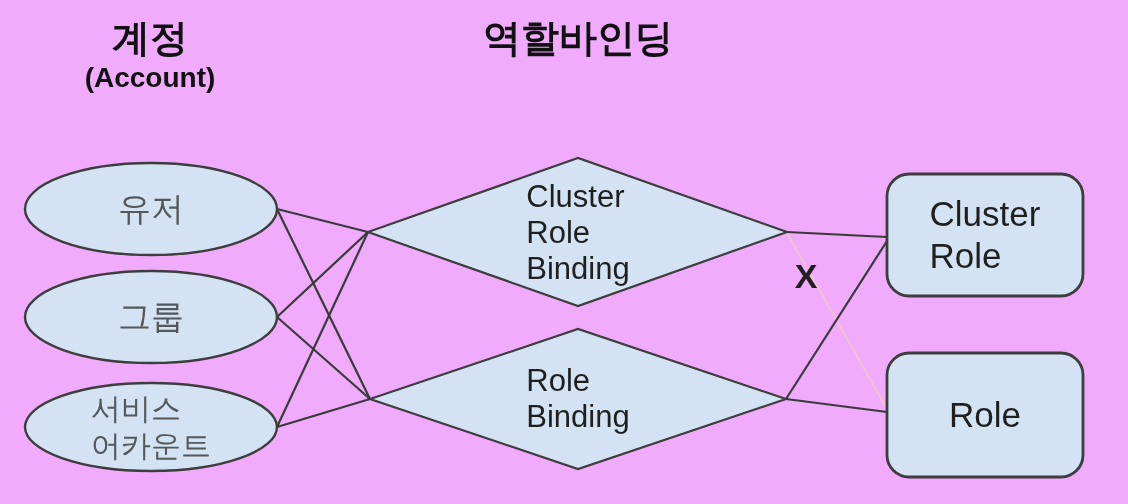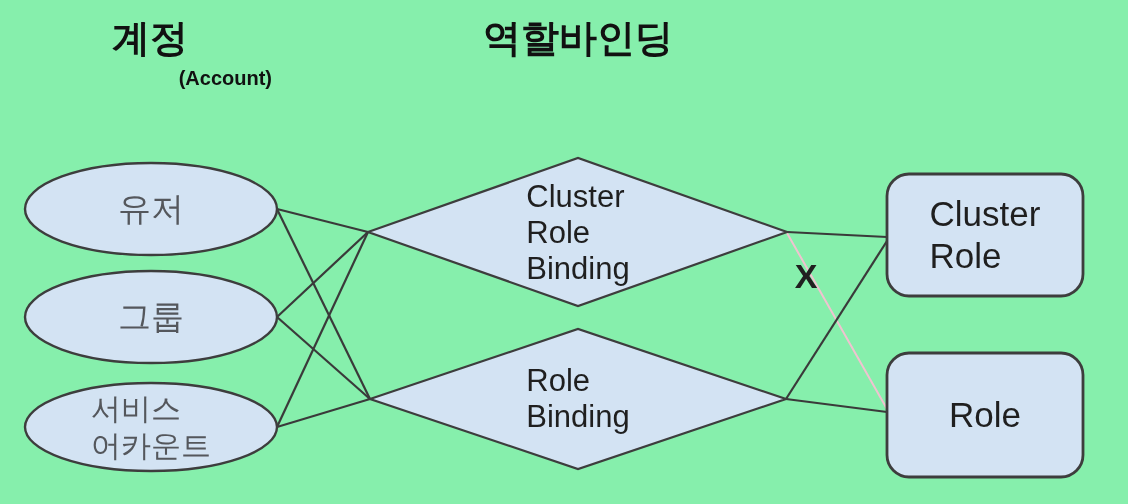--- a/index.html
+++ b/index.html
@@ -1,29 +1,29 @@
 <!DOCTYPE html>
 <html><head>
 <meta charset="utf-8">
 <style>
   html, body { margin: 0; padding: 0; background: #ffffff; }
   .canvas {
     position: relative;
     width: 1128px;
     height: 504px;
-    background: #86efac;
+    background: #f0abfc;
     font-family: "Liberation Sans", "DejaVu Sans", sans-serif;
     overflow: hidden;
   }
   .layer { position: absolute; left: 0; top: 0; width: 1128px; height: 504px; }
   .label { position: absolute; display: flex; align-items: center; justify-content: center;
            text-align: left; white-space: pre-line; pointer-events: none; }
   .hdr { position: absolute; text-align: center; color: #111111; font-weight: bold; }
   .hdr .ko { font-size: 38px; line-height: 48px; white-space: pre; }
-  .hdr .en { font-size: 20px; line-height: 32px; white-space: pre; text-align: right; }
+  .hdr .en { font-size: 28px; line-height: 32px; white-space: pre; }
   .node-text-dark { color: #1f1f1f; }
   .node-text-gray { color: #54575c; }
   .ellipse-label   { font-size: 33px; line-height: 38px; }
   .ellipse-label-sm{ font-size: 30px; line-height: 37px; }
   .diamond-label   { font-size: 31px; line-height: 36px; }
   .box-label       { font-size: 35px; line-height: 42px; }
   .x-mark { position: absolute; font-size: 34px; font-weight: bold; color: #202020;
             display: flex; align-items: center; justify-content: center; }
 </style>
 </head>

